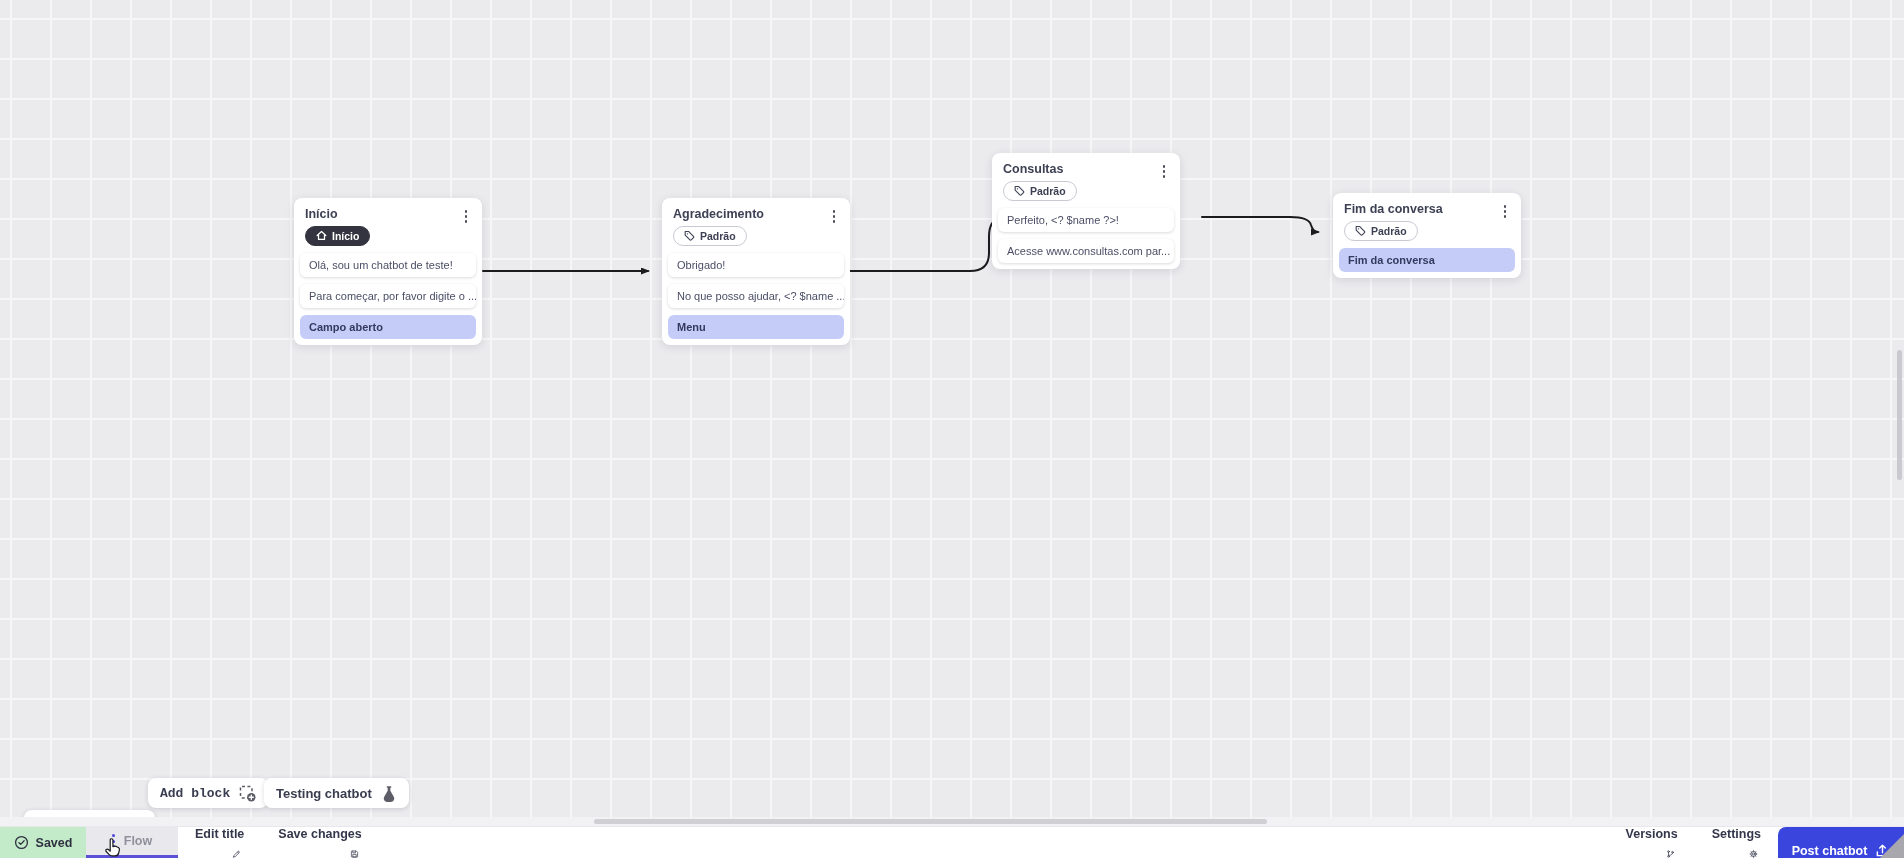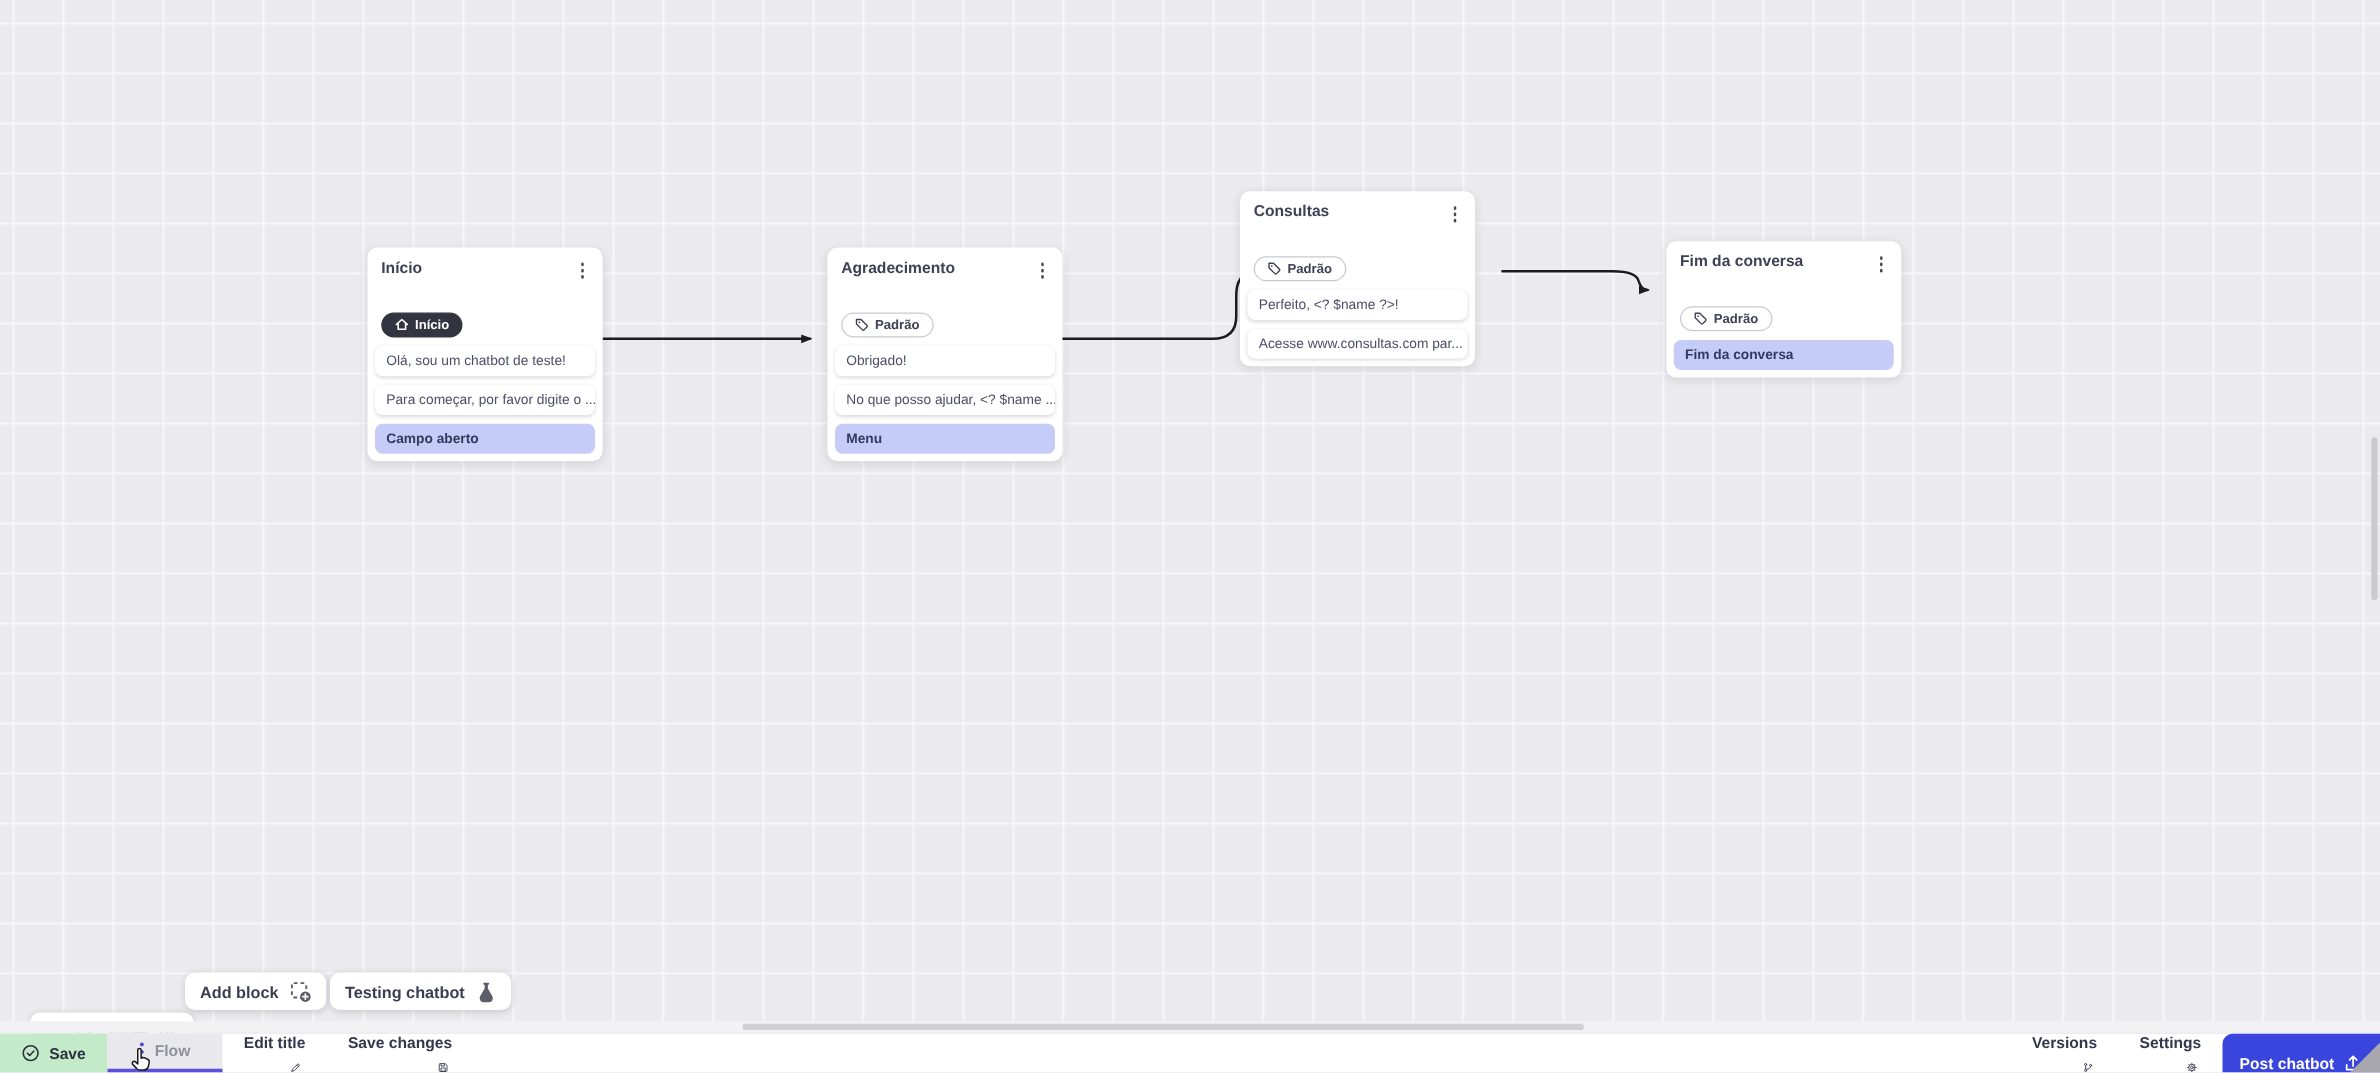--- a/index.html
+++ b/index.html
@@ -17,21 +17,21 @@
   .wires { position:absolute; left:0; top:0; pointer-events:none; }
 
   
   .node { position:absolute; width:188px; background:#fff; border-radius:8px;
     box-shadow:0 2px 8px rgba(30,30,50,.12); padding:9px 6px 6px; }
   .node-header { display:flex; justify-content:space-between; align-items:flex-start;
     padding:0 5px 0 5px; }
   .node-title { font-size:12.5px; font-weight:bold; color:#3e4154; }
   .kebab { display:flex; flex-direction:column; gap:2.5px; padding:3px 4px; cursor:pointer; }
   .kebab i { width:2.5px; height:2.5px; border-radius:50%; background:#4a4a55; }
-  .badge-row { margin:24px 0 0 5px; }
+  .badge-row { margin:0 0 0 5px; }
   .badge { display:inline-flex; align-items:center; gap:5px; font-size:10.5px;
     font-weight:bold; color:#3e4154; border-radius:11px; padding:3px 10px;
     border:1.5px solid #c9c9d3; background:#fff; line-height:1.15; }
   .badge.dark { background:#33343f; border-color:#33343f; color:#fff; }
   .msg { height:24px; line-height:24px; background:#fff; border-radius:6px;
     box-shadow:0 1px 3px rgba(30,30,50,.16); font-size:11px; color:#4b4e66;
     padding:0 9px; margin-top:7px; white-space:nowrap; overflow:hidden; }
   .msg.highlight { background:#c6ccf8; color:#343a5e; font-weight:bold; box-shadow:none; }
 
   
@@ -186,21 +186,21 @@
           <circle cx="6.7" cy="6.7" r="5.1"></circle>
           <path d="M10.5,10.5 L14.4,14.4 M4.4,6.7 H9"></path>
         </svg>
       <span>100%</span>
       <svg class="icon-gray" width="16" height="16" viewBox="0 0 16 16" fill="none" stroke-width="1.6" stroke-linecap="round">
           <circle cx="6.7" cy="6.7" r="5.1"></circle>
           <path d="M10.5,10.5 L14.4,14.4 M4.4,6.7 H9 M6.7,4.4 V9"></path>
         </svg>
     </div>
 
-    <div class="tool-card" style="left:148px;">
+    <div class="tool-card" style="left:148px;font-family:Liberation Mono, monospace;">
       <span>Add block</span>
       <svg width="17" height="17" viewBox="0 0 17 17" fill="none">
           <rect x="1.5" y="1.5" width="11.5" height="11.5" rx="1.5" stroke="#5d5d68" stroke-width="1.5" stroke-dasharray="3 2.4"></rect>
           <circle cx="12.3" cy="12.3" r="4.2" fill="#5d5d68"></circle>
           <path d="M12.3,10.3 V14.3 M10.3,12.3 H14.3" stroke="#fff" stroke-width="1.4" stroke-linecap="round"></path>
         </svg>
     </div>
 
     <div class="tool-card" style="left:264px;">
       <span>Testing chatbot</span>
@@ -214,21 +214,21 @@
     </div>
     <div class="vscroll-thumb"></div>
   </div>
 
   <div class="bottom-bar">
     <div class="saved">
       <svg width="15" height="15" viewBox="0 0 16 16" fill="none" stroke="#2e3140" stroke-width="1.4" stroke-linecap="round" stroke-linejoin="round">
           <circle cx="8" cy="8" r="6.3"></circle>
           <path d="M5.3,8.2 L7.2,10 L10.8,6.2"></path>
         </svg>
-      <span>Save</span>
+      <span>Saved</span>
     </div>
     <div class="flow-tab">
       <span class="flow-kebab">
           <i></i>
           <i></i>
           <i></i>
         </span>
       <span>Flow</span>
     </div>
     <div class="bar-item">

